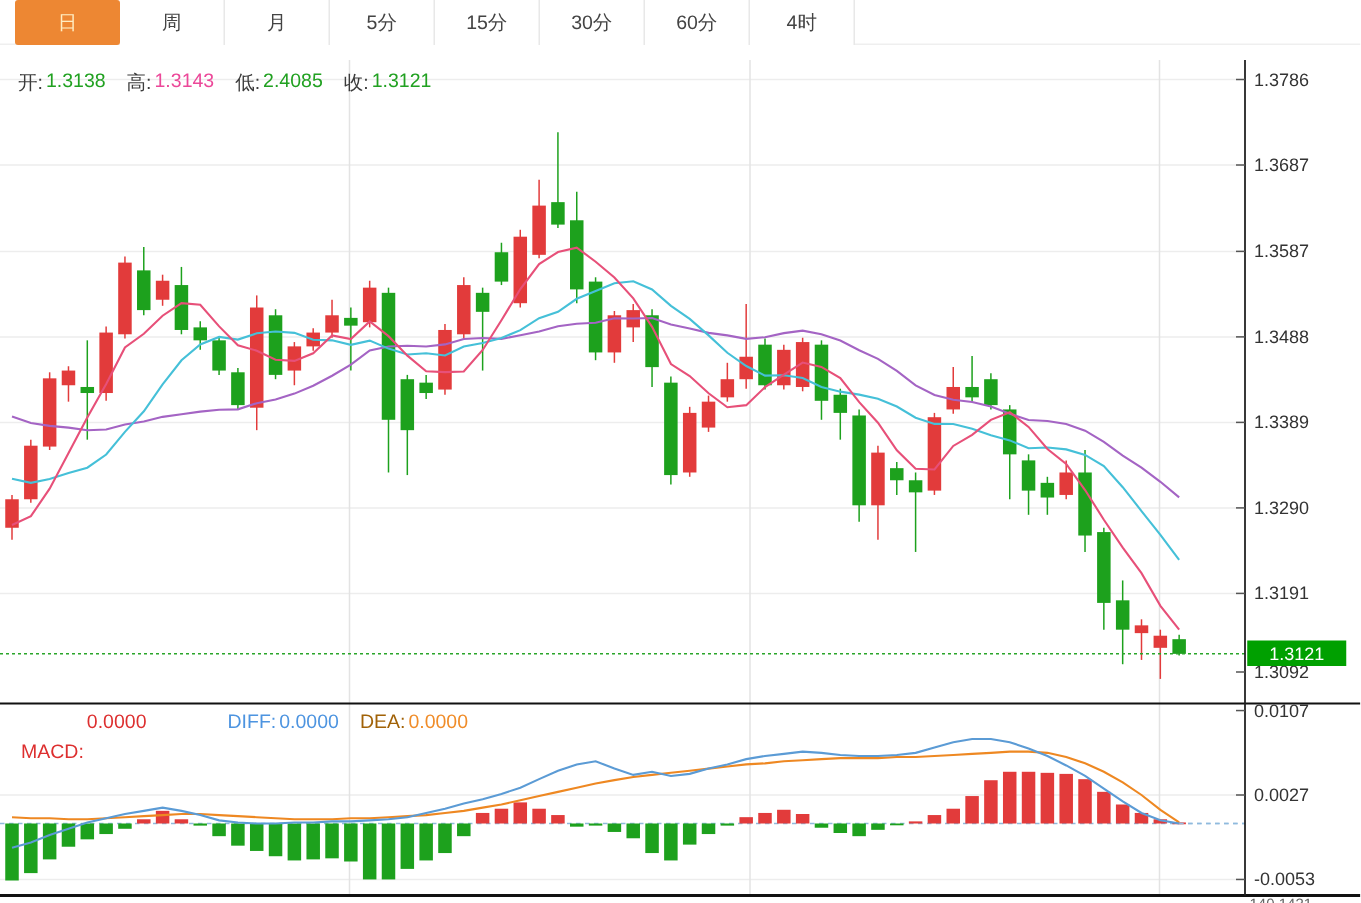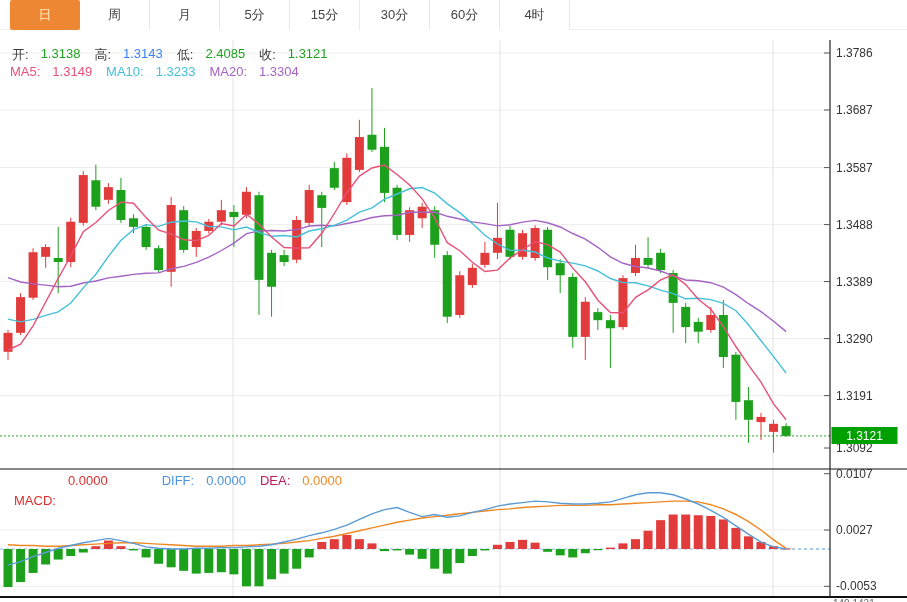--- a/index.html
+++ b/index.html
@@ -10,21 +10,21 @@
     display:flex;padding-left:10px;box-sizing:border-box;z-index:5;border-bottom:1px solid #efefef;}
   .tab{width:70px;height:30px;line-height:30px;text-align:center;font-size:13px;color:#444;
     border-right:1px solid #e8e8e8;box-sizing:border-box;cursor:pointer;background:#fff;}
   .tab.active{background:var(--accent,#ed8733);color:#ffedc2;border-right:none;border-radius:2px;}
   .overlay-row{position:absolute;z-index:4;display:flex;font-size:13px;white-space:nowrap;}
   #ohlc-row{left:12px;top:46px;}
   #ma-row{left:10px;top:64px;}
   #macd-row{left:14px;top:473px;}
   .pair{margin-right:14px;display:flex;}
   .pair .lbl{color:#3c3c3c;}
-  .pair .val{margin-left:12px;}
+  .pair .val{margin-left:2px;}
   #clipped-bottom{position:absolute;left:833px;top:598px;width:70px;height:4px;overflow:hidden;
     font-size:10px;color:#666;z-index:4;}
 </style>
 </head>
 <body>
 
 <div id="app">
   <svg id="chart-svg" width="907" height="602">
       <g>
         <line x1="0" y1="53" x2="830" y2="53" stroke="#ededed" stroke-width="1"></line>
@@ -281,53 +281,39 @@
       <div class="tab">60分</div>
       <div class="tab">4时</div>
     </div>
   <div id="ohlc-row" class="overlay-row">
       <span class="pair">
         <span class="lbl">开:</span>
         <span class="val" style="color: rgb(33, 161, 33);">1.3138</span>
       </span>
       <span class="pair">
         <span class="lbl">高:</span>
-        <span class="val" style="color: #3b82f6;">1.3143</span>
+        <span class="val" style="color: #ec4899;">1.3143</span>
       </span>
       <span class="pair">
         <span class="lbl">低:</span>
         <span class="val" style="color: rgb(33, 161, 33);">2.4085</span>
       </span>
       <span class="pair">
         <span class="lbl">收:</span>
         <span class="val" style="color: rgb(33, 161, 33);">1.3121</span>
       </span>
     </div>
-  <div id="ma-row" class="overlay-row">
-      <span class="pair">
-        <span class="lbl" style="color: rgb(231, 80, 121);">MA5:</span>
-        <span class="val" style="color: rgb(231, 80, 121);">1.3149</span>
-      </span>
-      <span class="pair">
-        <span class="lbl" style="color: rgb(69, 192, 216);">MA10:</span>
-        <span class="val" style="color: rgb(69, 192, 216);">1.3233</span>
-      </span>
-      <span class="pair">
-        <span class="lbl" style="color: rgb(164, 100, 196);">MA20:</span>
-        <span class="val" style="color: rgb(164, 100, 196);">1.3304</span>
-      </span>
-    </div>
   <div id="macd-row" class="overlay-row">
       <span class="pair">
         <span class="lbl" style="color: rgb(221, 47, 47); margin-top: 20px;">MACD:</span>
         <span class="val" style="color: rgb(221, 47, 47);">0.0000</span>
       </span>
       <span class="pair">
         <span class="lbl" style="color: rgb(77, 148, 224); margin-left: 40px;">DIFF:</span>
         <span class="val" style="color: rgb(77, 148, 224);">0.0000</span>
       </span>
       <span class="pair">
-        <span class="lbl" style="color: #be185d;">DEA:</span>
+        <span class="lbl" style="color: #a16207;">DEA:</span>
         <span class="val" style="color: rgb(240, 140, 40);">0.0000</span>
       </span>
     </div>
   <div id="clipped-bottom">140 1431</div>
 </div>
 
 </body></html>

